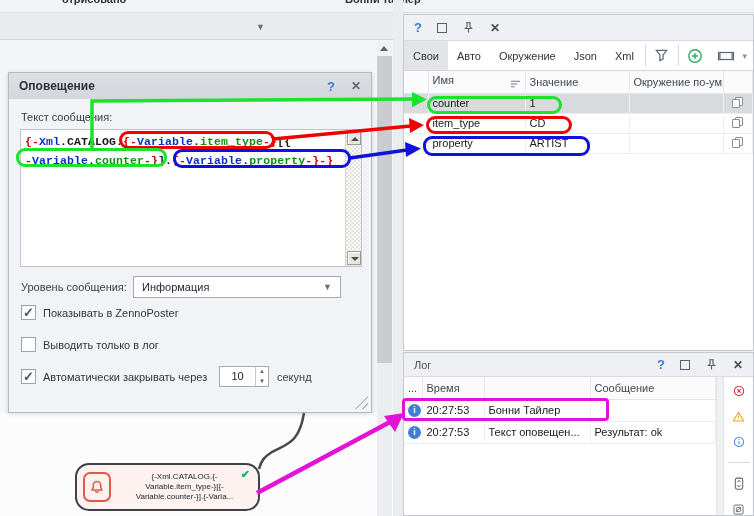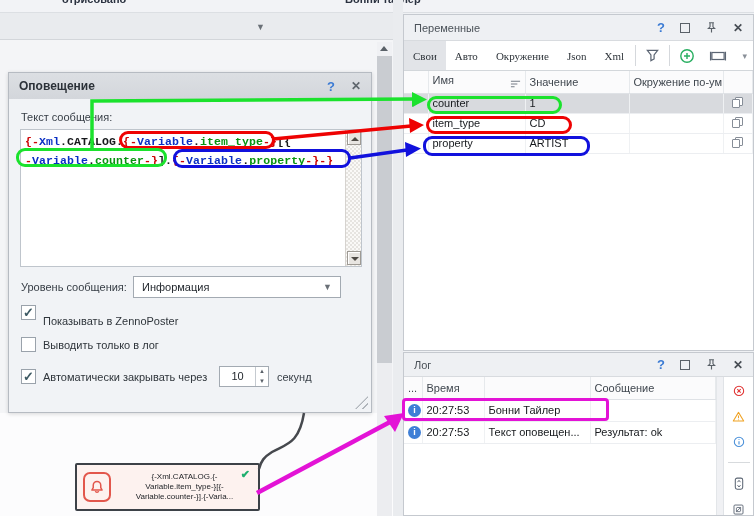--- a/index.html
+++ b/index.html
@@ -55,36 +55,36 @@
   .cb-label { position:absolute; left:34px; color:#2f353b; }
   .spinner { position:absolute; left:210px; top:293px; width:50px; height:21px; background:#fff; border:1px solid #a3aab2; display:flex;justify-content:flex-end; }
   .spinner .val { flex:1; text-align:center; line-height:19px; }
   .spinner .arrows { width:13px; border-left:1px solid #c5cad0; display:flex; flex-direction:column; }
   .spinner .arrows span { flex:1; font-size:6px; line-height:9px; text-align:center; color:#596068; }
   .resize-grip { position:absolute; right:3px; bottom:3px; width:13px; height:13px;
     background:repeating-linear-gradient(135deg,#b0b5bb 0 1.5px,transparent 1.5px 4.5px);
     clip-path:polygon(100% 0,100% 100%,0 100%); }
 
   
-  .node { left:75px; top:463px; width:185px; height:48px; background:#fdf2ef; border:2px solid #3c4147; border-radius:2px; z-index:20; display:flex; align-items:center; }
+  .node { left:75px; top:463px; width:185px; height:48px; background:#fdf2ef; border:2px solid #3c4147; border-radius:14px; z-index:20; display:flex; align-items:center; }
   .bell-wrap { width:28px; height:30px; border:2px solid #e2574c; border-radius:7px; margin-left:6px; display:flex; align-items:center; justify-content:center; background:#fdf2ef; }
   .node-text { flex:1; font-size:8px; line-height:10px; color:#1c1f23; text-align:center; padding:0 2px; }
   .node-check { position:absolute; right:8px; top:3px; color:#1faf6e; font-size:11px; font-weight:bold; }
 
   
   .panel { background:#fff; border:1px solid #c5c9cf; z-index:5; }
   .panel-titlebar { height:26px; background:#eef0f3; border-bottom:1px solid #d8dbdf; display:flex; align-items:center; padding:0 10px; }
   .panel-title { color:#4a5158; font-size:11px; flex:1; }
   .pt-icons { display:flex; align-items:center; gap:15px; }
   .icon-q { color:#3b7bd4; font-weight:bold; font-size:13px; }
   .icon-max { width:10px; height:10px; border:1.5px solid #5a6168; }
   .icon-x { color:#474d54; font-weight:bold; font-size:12px; }
 
   .vars-panel { left:403px; top:14px; width:351px; height:337px; }
-  .tabs-row { height:30px; border-bottom:1px solid #d3d7db; display:flex; align-items:stretch;font-family:Liberation Serif, serif; }
+  .tabs-row { height:30px; border-bottom:1px solid #d3d7db; display:flex; align-items:stretch; }
   .tab { padding:0 9px; display:flex; align-items:center; color:#2f353b; }
   .tab.sel { background:#e2e4e8; }
   .tab-sep { width:1px; background:#d5d8dc; margin:4px 2px; }
   .tab-tool { display:flex; align-items:center; padding:0 7px; }
   .tabs-caret { margin-left:auto; color:#8a9098; font-size:9px; padding-right:6px; align-self:center; }
 
   table.grid { border-collapse:collapse; width:100%; table-layout:fixed; }
   .grid th { font-weight:normal; text-align:left; color:#3f464e; background:#fbfbfc; border-bottom:1px solid #dfe2e6; border-right:1px solid #e6e9ec; height:22px; padding:0 4px; overflow:hidden; white-space:nowrap; }
   .grid td { height:20px; border-bottom:1px solid #eceef1; border-right:1px solid #eff1f3; padding:0 4px; color:#16191d; overflow:hidden; white-space:nowrap; }
   tr.sel-row td { background:#d8dade; }
@@ -155,21 +155,21 @@
       </div>
     </div>
 
     <div class="dlg-label" style="top:208px;">Уровень сообщения:</div>
     <div class="combobox">
       <span>Информация</span>
       <span class="caret">▼</span>
     </div>
 
     <div class="checkbox" style="top:232px;">✓</div>
-    <div class="cb-label" style="top:242px;">Показывать в ZennoPoster</div>
+    <div class="cb-label" style="top:234px;">Показывать в ZennoPoster</div>
 
     <div class="checkbox" style="top:264px;"></div>
     <div class="cb-label" style="top:266px;text-align:right;">Выводить только в лог</div>
 
     <div class="checkbox" style="top:296px;">✓</div>
     <div class="cb-label" style="top:298px;">Автоматически закрывать через</div>
     <div class="spinner">
       <span class="val">10</span>
       <span class="arrows">
           <span>▲</span>
@@ -190,21 +190,20 @@
     <div class="node-text">
       <div>{-Xml.CATALOG.{-</div>
       <div>Variable.item_type-}[{-</div>
       <div>Variable.counter-}].{-Varia...</div>
     </div>
     <span class="node-check">✔</span>
   </div>
 
   <div class="abs panel vars-panel">
     <div class="panel-titlebar">
-      <span class="panel-title">Переменные</span>
       <span class="pt-icons">
         <span class="icon-q">?</span>
         <span class="icon-max"></span>
         <svg width="13" height="13" viewBox="0 0 16 16">
             <path d="M5 2.2h6 M6.2 2.2v5l-2 2h7.6l-2-2v-5 M8 9.4v4.6" stroke="#5a6168" stroke-width="1.4" fill="none"></path>
           </svg>
         <span class="icon-x">✕</span>
       </span>
     </div>
     <div class="tabs-row">

